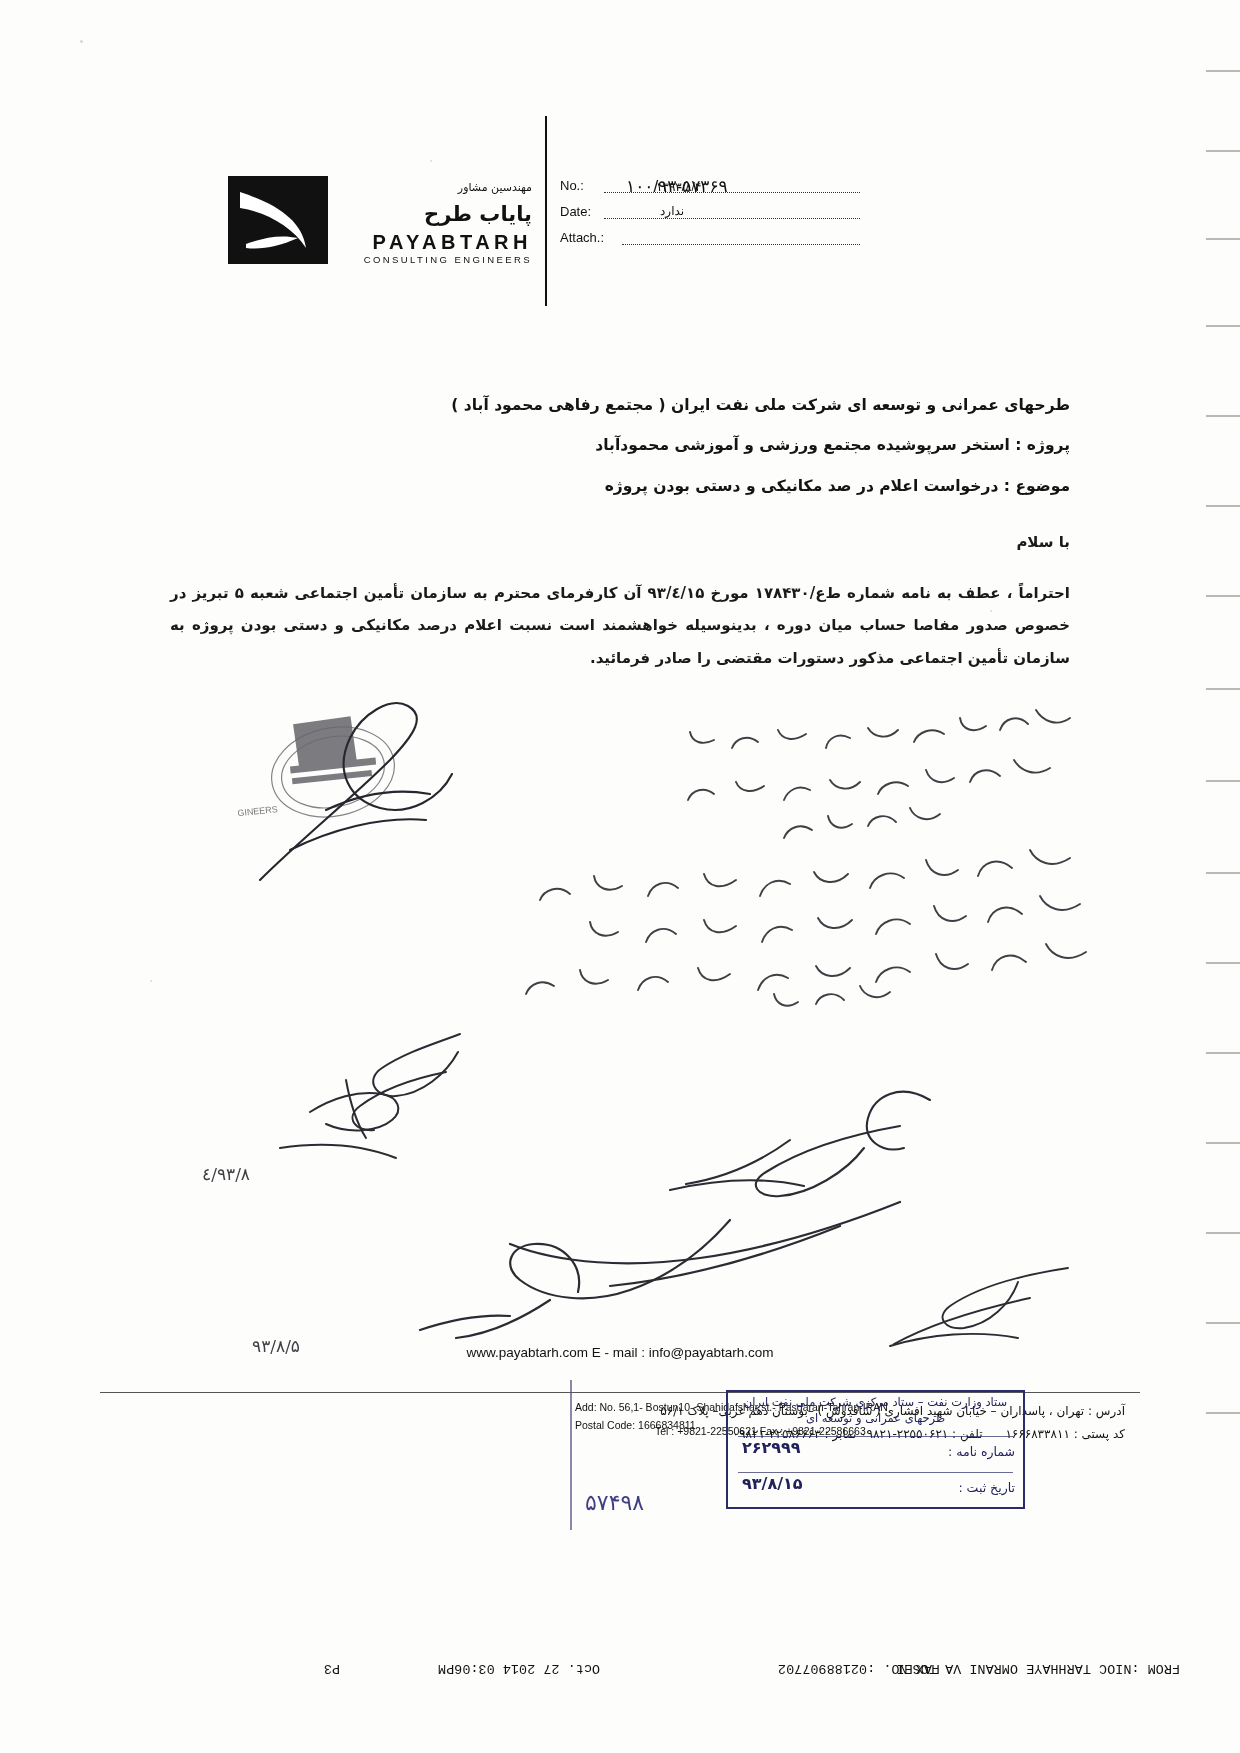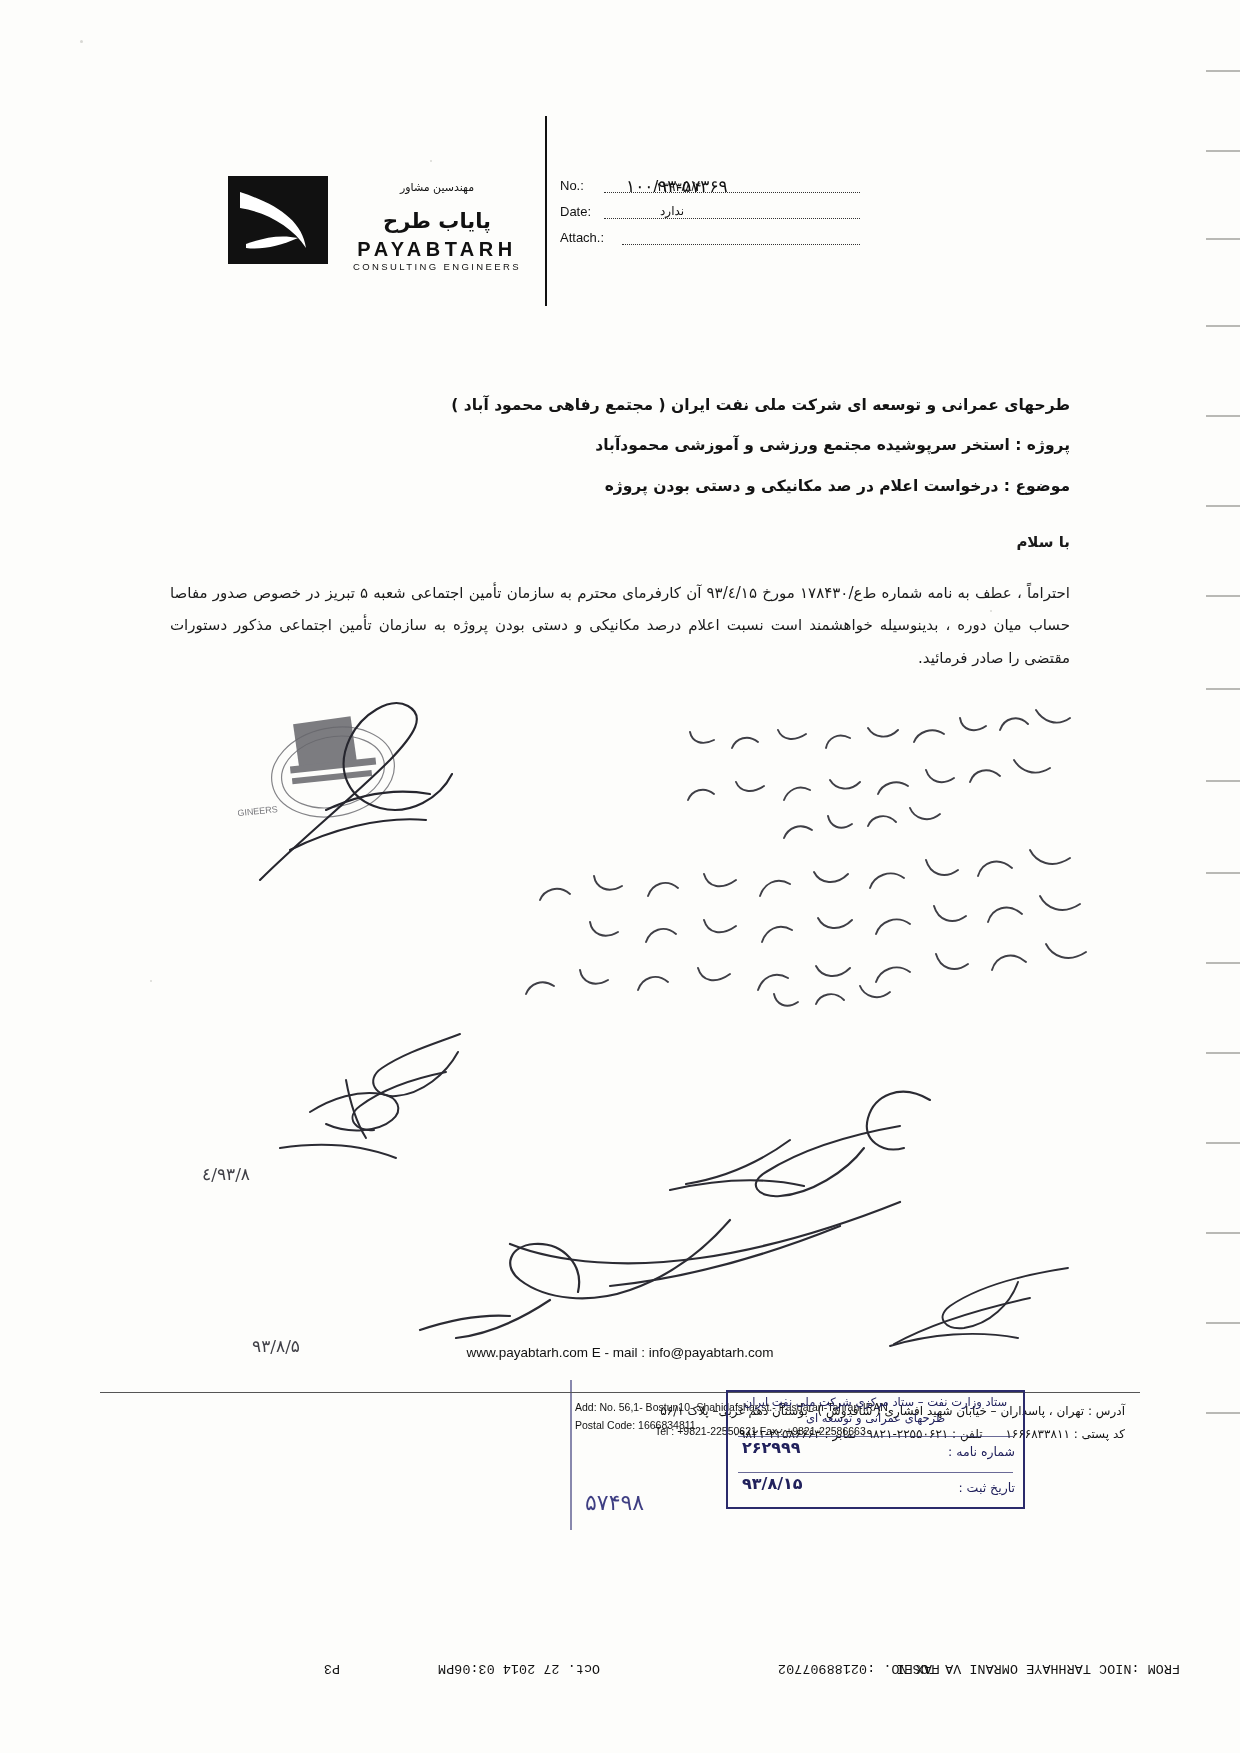--- a/index.html
+++ b/index.html
@@ -14,38 +14,38 @@
     background:#fdfdfb;
   }
   
   .speck{position:absolute;background:#d8d8d4;border-radius:50%;}
   
   .edge-mark{position:absolute;right:0;width:34px;height:2px;background:#b9b9b5;}
   
   .letterhead{position:absolute;top:176px;right:0;left:0;height:120px;}
   .logo-block{position:absolute;left:228px;top:0;width:100px;height:88px;background:#111;}
   .logo-swoosh{position:absolute;left:236px;top:10px;width:84px;height:70px;}
-  .brand{position:absolute;left:342px;top:6px;width:190px;text-align:center;line-height:1.12;}
+  .brand{position:absolute;left:342px;top:6px;width:190px;line-height:1.12;}
   .brand .fa-small{font-size:11px;letter-spacing:.5px;color:#111;}
-  .brand .fa-big{font-size:21px;font-weight:bold;color:#111;margin-top:16px;letter-spacing:1px;}
+  .brand .fa-big{font-size:21px;font-weight:bold;color:#111;margin-top:9px;letter-spacing:1px;}
   .brand .en-big{font-size:20px;font-weight:bold;letter-spacing:4.5px;color:#111;margin-top:4px;font-family:"Liberation Sans",sans-serif;}
   .brand .en-small{font-size:9.5px;letter-spacing:2.4px;color:#111;margin-top:2px;font-family:"Liberation Sans",sans-serif;}
   .vrule{position:absolute;left:545px;top:-60px;width:2px;height:190px;background:#111;}
   .fields{position:absolute;left:560px;top:0;width:300px;direction:ltr;font-family:"Liberation Sans",sans-serif;}
   .field{position:relative;height:26px;}
   .field .lab{position:absolute;left:0;top:2px;font-size:13px;color:#111;}
   .field .dots{position:absolute;left:44px;right:0;top:16px;border-bottom:1px dotted #333;}
   .field .val{position:absolute;left:66px;top:0;font-size:17px;color:#111;direction:rtl;}
   .field .val2{position:absolute;left:86px;top:0;font-size:12px;color:#111;direction:rtl;}
   
   .body-text{position:absolute;right:170px;left:170px;top:392px;direction:rtl;text-align:right;}
   .ln{font-size:15.5px;font-weight:bold;color:#141414;margin-bottom:14px;line-height:1.7;}
   .ln.small-gap{}
   .salam{font-size:15px;font-weight:bold;margin-top:34px;margin-bottom:26px;}
-  .para{font-size:15px;font-weight:normal;line-height:2.15;text-align:justify;}
+  .para{font-size:15px;font-weight:bold;line-height:2.15;text-align:justify;}
   svg.ink{position:absolute;overflow:visible;}
   .stamp{
     position:absolute;left:238px;top:700px;width:190px;height:150px;
     opacity:.72;
   }
   
   .footer{position:absolute;left:0;right:0;top:1345px;}
   .web{position:absolute;left:0;right:0;text-align:center;font-size:13.5px;color:#111;font-family:"Liberation Sans",sans-serif;direction:ltr;}
   .foot-rule{position:absolute;left:100px;right:100px;top:1392px;height:1px;background:#555;}
   .addr-fa{position:absolute;right:115px;top:1400px;direction:rtl;text-align:right;font-size:12px;line-height:1.9;color:#111;width:560px;}

